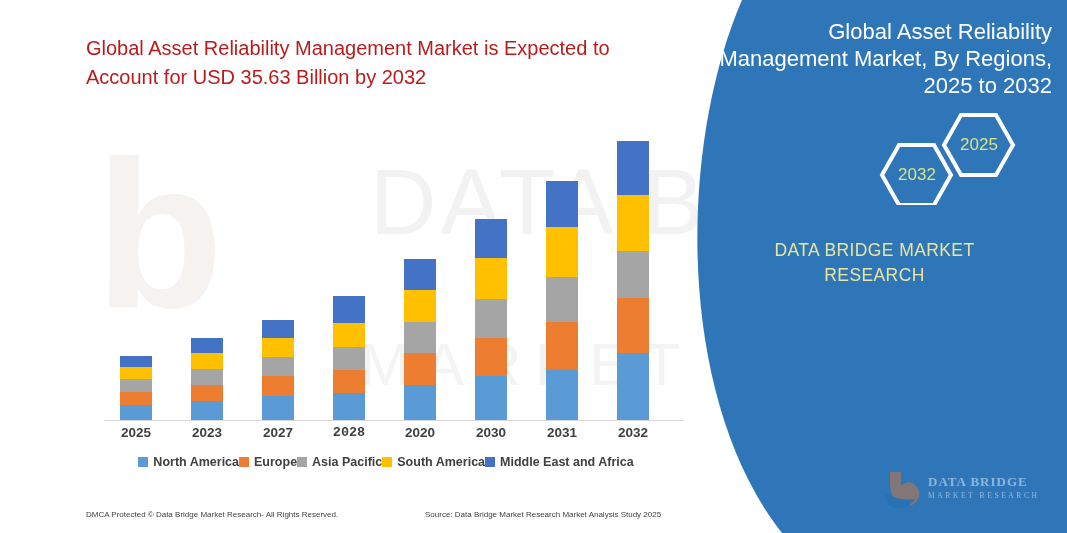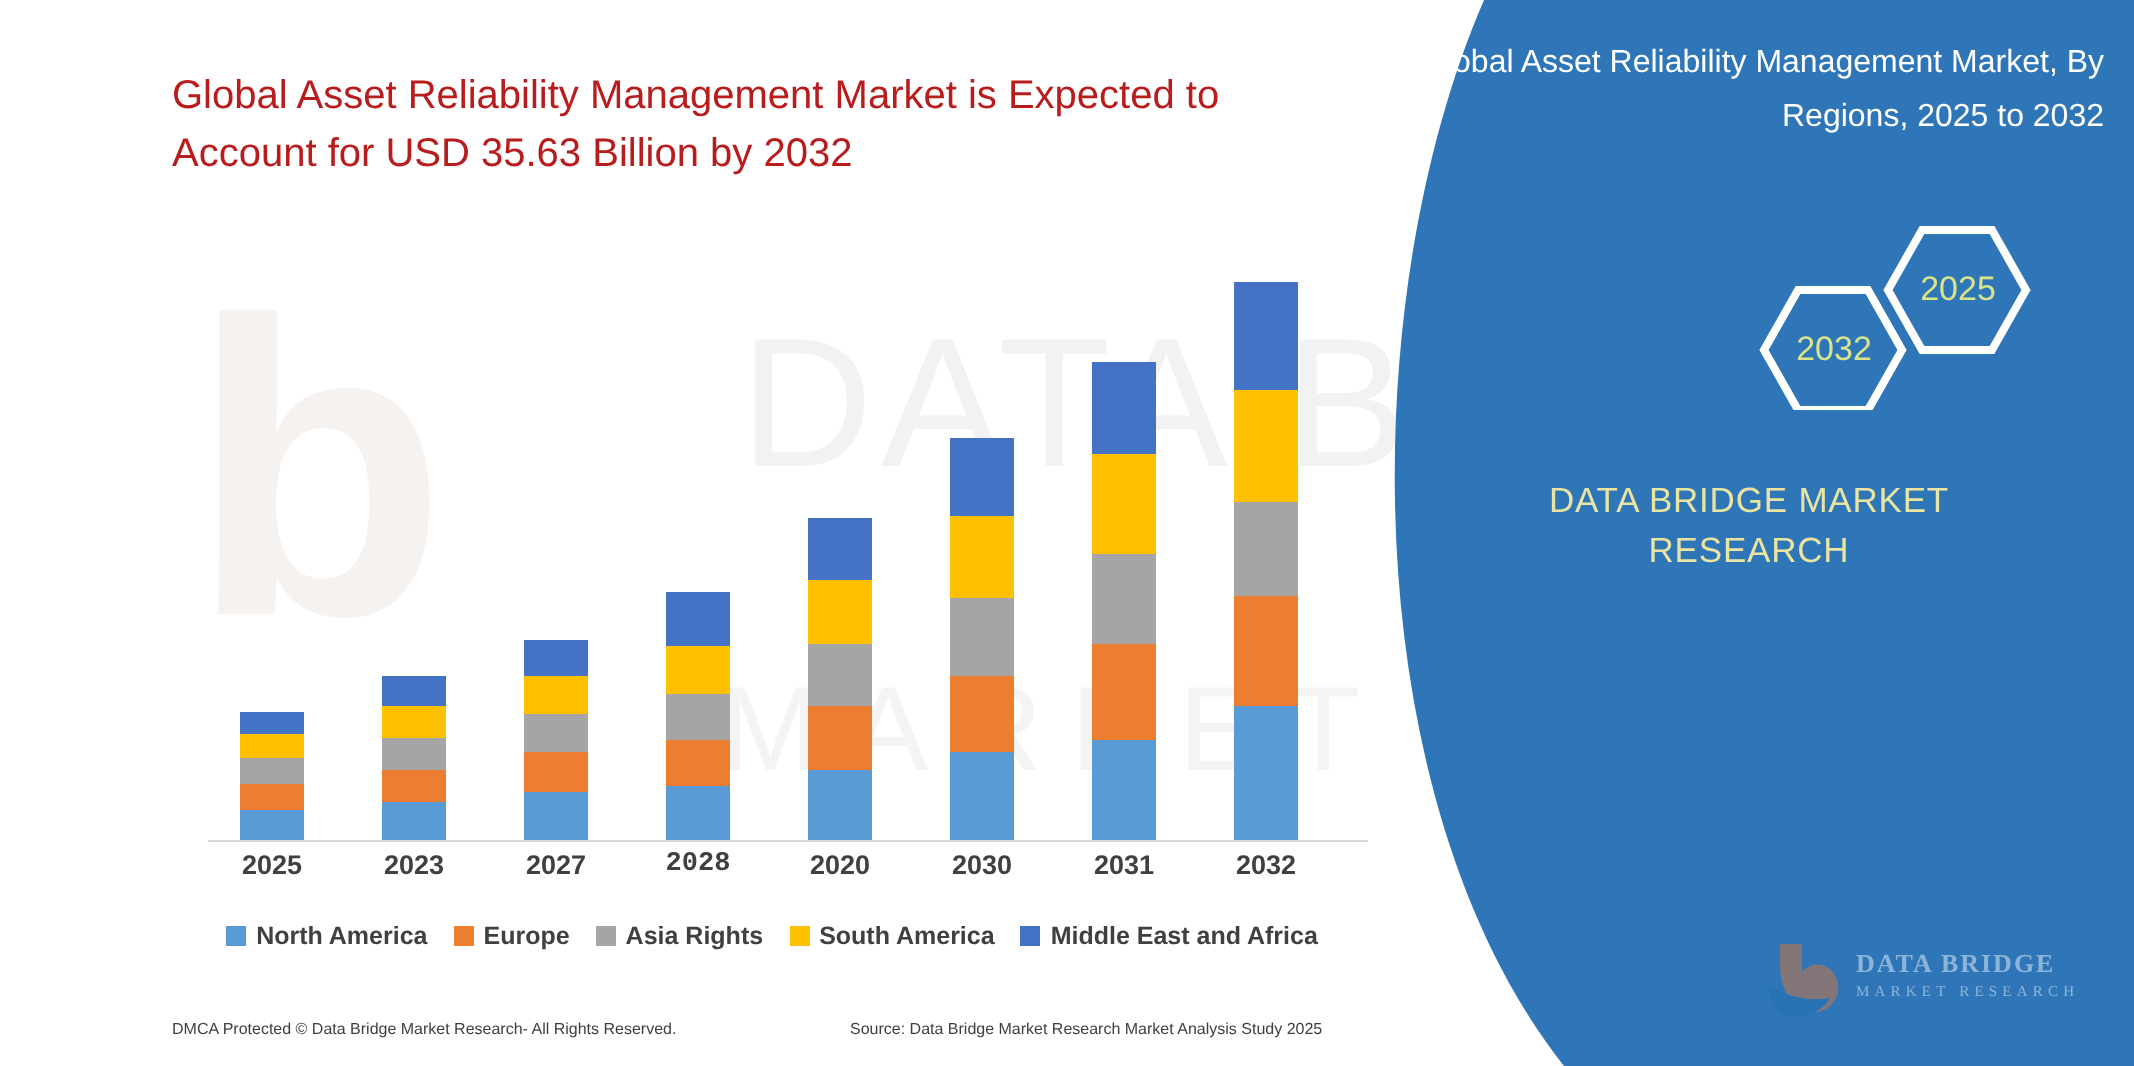--- a/index.html
+++ b/index.html
@@ -37,21 +37,21 @@
   
   .panel{
     position:absolute;right:0;top:0;width:400px;height:533px;
   }
   .panel svg{position:absolute;left:0;top:0;}
   .panel-inner{position:absolute;left:0;top:0;width:400px;height:533px;}
 
   .panel-title{
     position:absolute;left:30px;top:18px;width:355px;
     text-align:right;color:#ffffff;
-    font-size:16px;line-height:27px;font-weight:400;
+    font-size:22px;line-height:27px;font-weight:400;
     font-family:"Liberation Sans", sans-serif;
   }
 
   .hex-wrap{position:absolute;left:0;top:105px;width:400px;height:100px;}
   .hex-label{
     position:absolute;color:#d8e38a;font-size:17px;
     font-family:"Liberation Sans", sans-serif;font-weight:400;
     text-align:center;
   }
 
@@ -89,21 +89,21 @@
 
   .xlabels{position:absolute;left:86px;top:425px;width:600px;height:22px;}
   .xlab{
     position:absolute;width:60px;text-align:center;
     color:#404040;font-size:13.5px;font-weight:700;
     font-family:"Liberation Sans", sans-serif;
   }
 
   .legend{
     position:absolute;left:86px;top:455px;width:600px;height:20px;
-    display:flex;justify-content:center;align-items:flex-end;gap:13px;
+    display:flex;justify-content:center;align-items:flex-start;
   }
   .lg{display:flex;align-items:center;gap:5px;}
   .lgsw{width:10px;height:10px;display:inline-block;}
   .lgtx{color:#404040;font-size:12.5px;font-weight:700;font-family:"Liberation Sans", sans-serif;white-space:nowrap;}
 
   .footer{position:absolute;left:0;top:505px;width:700px;height:22px;}
   .ft{
     position:absolute;color:#3f3f3f;font-size:8px;
     font-family:Liberation Sans, sans-serif;white-space:nowrap;
   }
@@ -200,21 +200,21 @@
       <div class="lg">
         <span class="lgsw" style="background: rgb(91, 155, 213);"></span>
         <span class="lgtx">North America</span>
       </div>
       <div class="lg">
         <span class="lgsw" style="background: rgb(237, 125, 49);"></span>
         <span class="lgtx">Europe</span>
       </div>
       <div class="lg">
         <span class="lgsw" style="background: rgb(165, 165, 165);"></span>
-        <span class="lgtx">Asia Rights</span>
+        <span class="lgtx">Asia Pacific</span>
       </div>
       <div class="lg">
         <span class="lgsw" style="background: rgb(255, 192, 0);"></span>
         <span class="lgtx">South America</span>
       </div>
       <div class="lg">
         <span class="lgsw" style="background: rgb(68, 114, 196);"></span>
         <span class="lgtx">Middle East and Africa</span>
       </div>
     </div>

